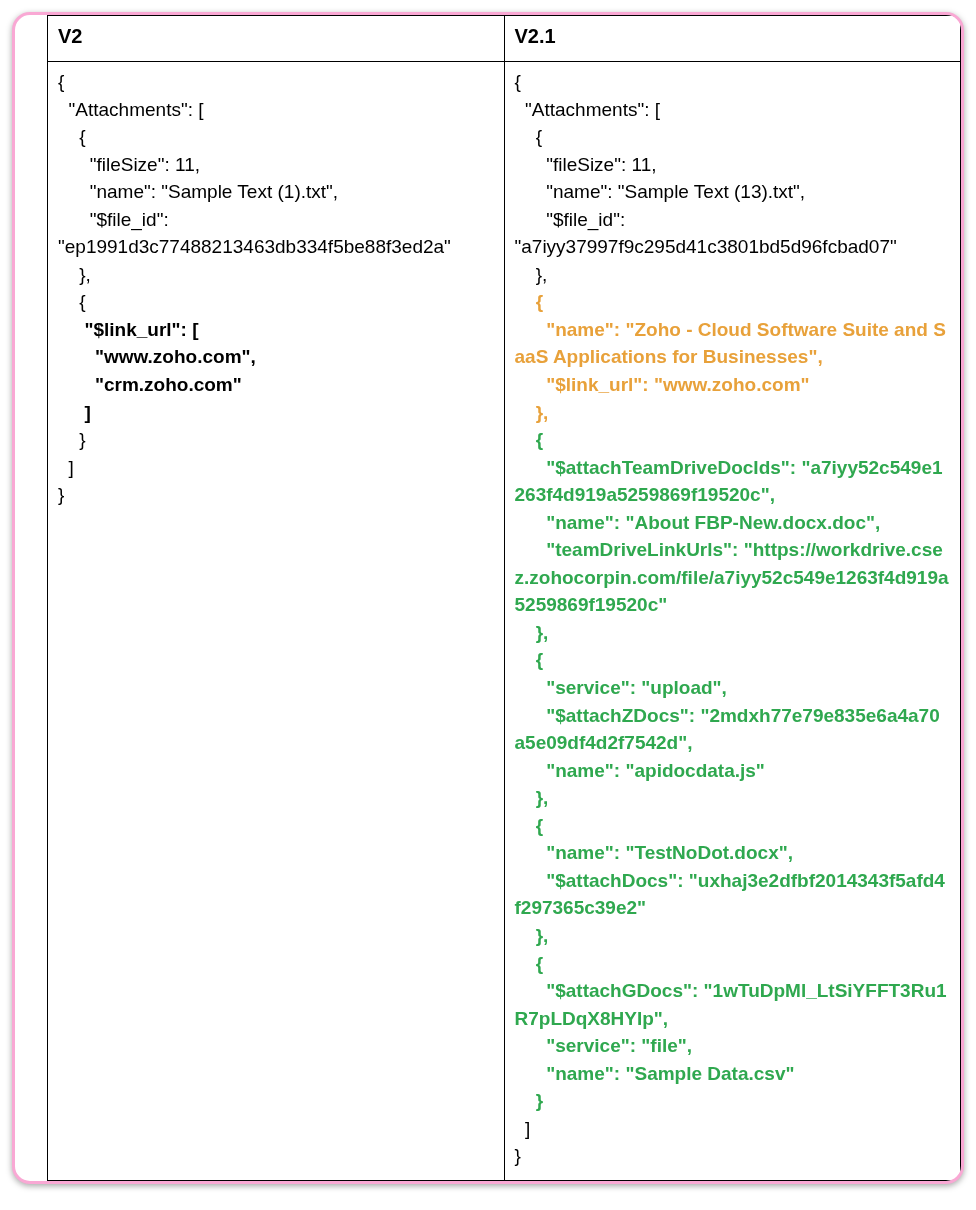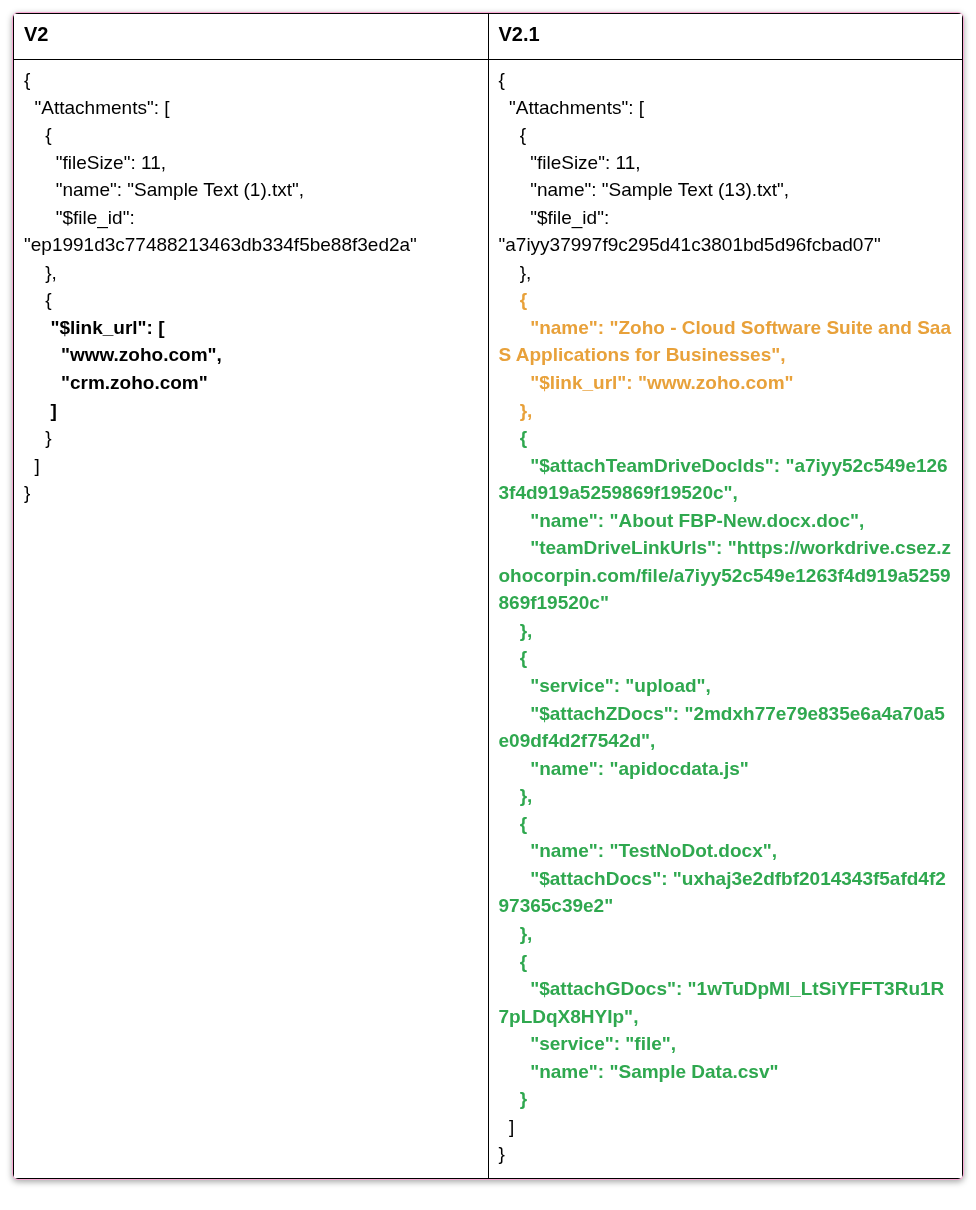--- a/index.html
+++ b/index.html
@@ -8,25 +8,26 @@
     background: #fff;
   }
   body {
     width: 976px;
     font-family: Arial, Helvetica, sans-serif;
     font-size: 19px;
     line-height: 1.45;
   }
   .frame {
     margin: 12px;
-    border: 1px solid #f9a8d4;
-    border-radius: 6px;
+    border: 3px solid #f9a8d4;
+    border-radius: 18px;
     box-shadow: 0 2px 6px rgba(0,0,0,0.35);
     overflow: hidden;
     background:#fff;
+    padding-left:32px;
   }
   table.cmp {
     width: 100%;
     border-collapse: collapse;
     table-layout: fixed;
   }
   table.cmp th,
   table.cmp td {
     border: 1px solid #000;
     vertical-align: top;

